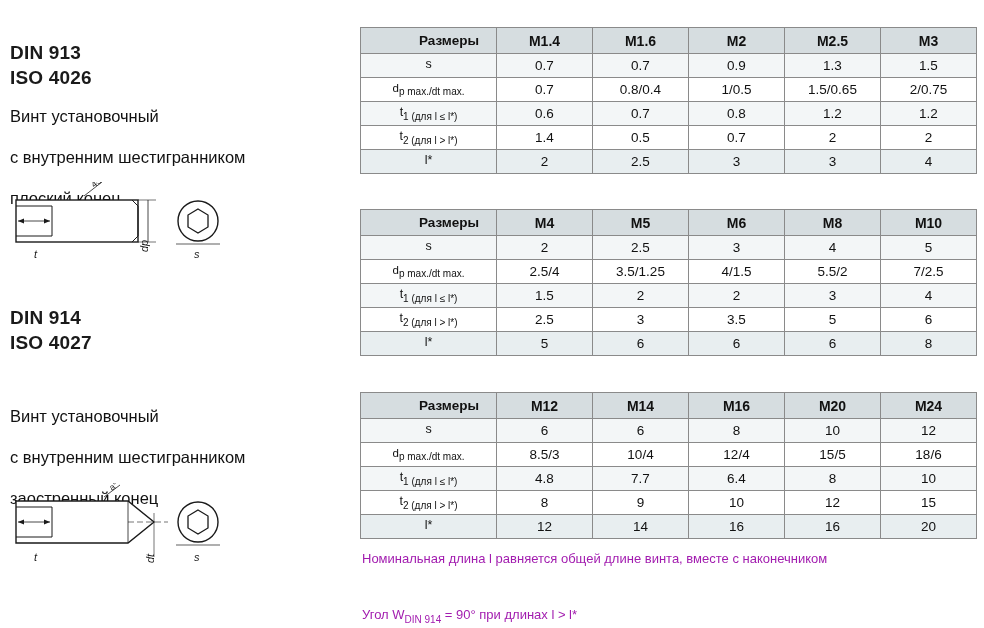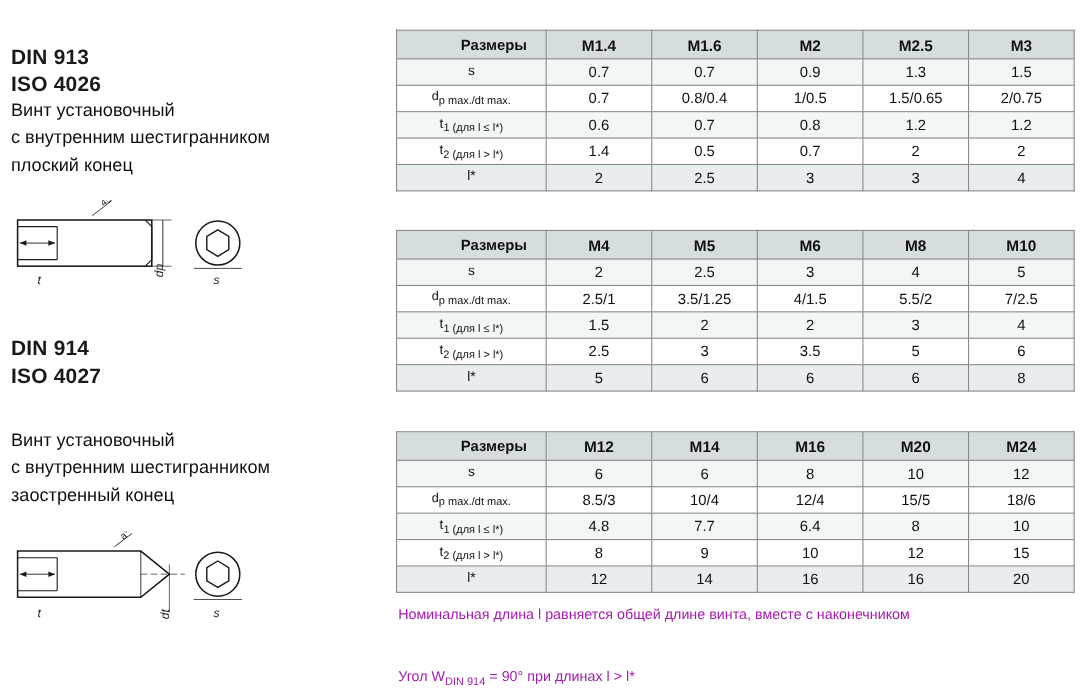--- a/index.html
+++ b/index.html
@@ -35,20 +35,21 @@
   .std-title {
     font-size: 19px;
     font-weight: bold;
     line-height: 25px;
     letter-spacing: 0.2px;
   }
   .desc {
     font-size: 16.5px;
     line-height: 25px;
     color: #111;
+    margin-top: 16px;
   }
   .block-a { top: 4px; margin-top: 36px; }
   .block-a-desc { top: 88px; }
   .block-b { top: 305px; }
   .block-b-desc { top: 388px; }
 
   
   .drawing {
     position: absolute;
     left: 8px;
@@ -307,21 +308,21 @@
         <tr>
           <td class="label"><span>s</span><span class="sub"></span></td>
           <td>2</td>
           <td>2.5</td>
           <td>3</td>
           <td>4</td>
           <td>5</td>
         </tr>
         <tr>
           <td class="label small"><span>d</span><span class="sub">p max./dt max.</span></td>
-          <td>2.5/1</td>
+          <td>2.5/4</td>
           <td>3.5/1.25</td>
           <td>4/1.5</td>
           <td>5.5/2</td>
           <td>7/2.5</td>
         </tr>
         <tr>
           <td class="label"><span>t</span><span class="sub">1 (для l ≤ l*)</span></td>
           <td>1.5</td>
           <td>2</td>
           <td>2</td>

